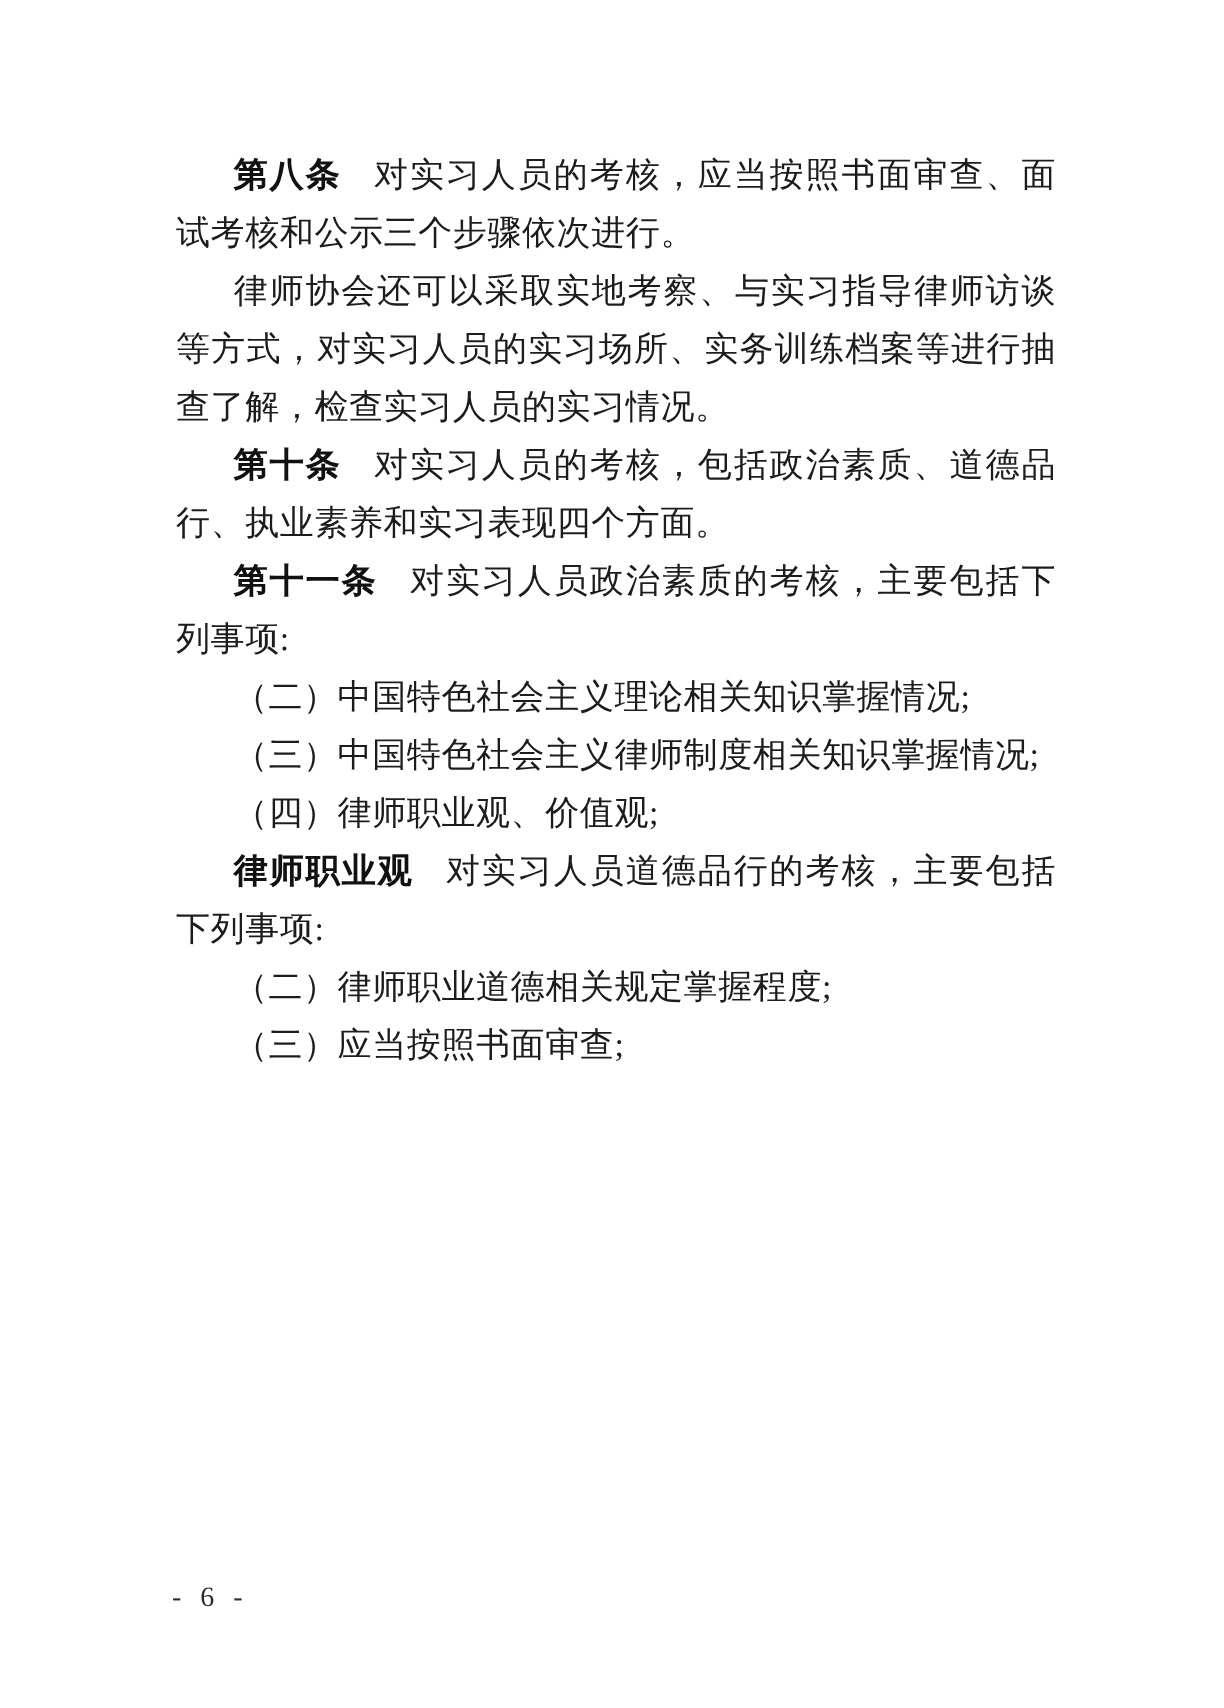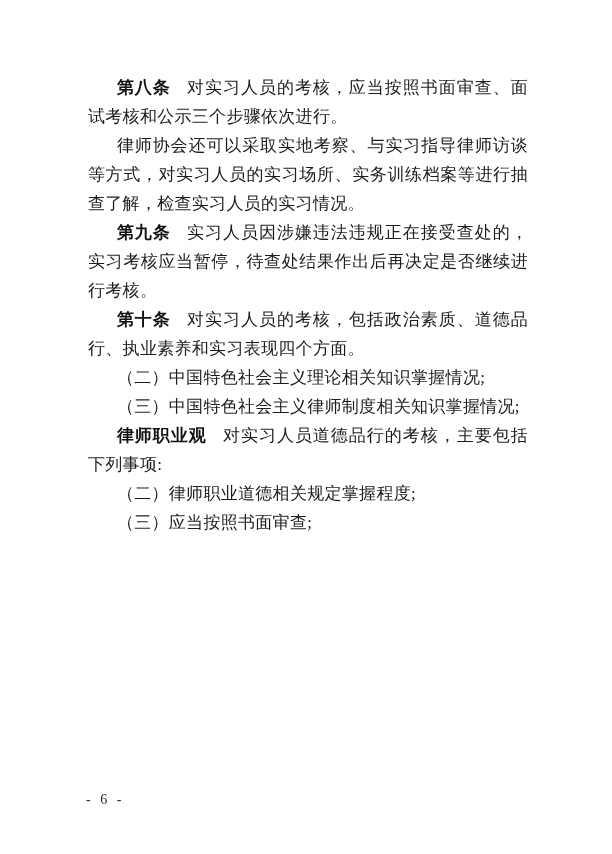--- a/index.html
+++ b/index.html
@@ -52,30 +52,31 @@
 </head>
 <body>
 
 <div class="page">
   <div class="content">
 
     <p class="para"><span class="lead">第八条</span><span>对实习人员的考核，应当按照书面审查、面试考核和公示三个步骤依次进行。</span></p>
 
     <p class="para"><span>律师协会还可以采取实地考察、与实习指导律师访谈等方式，对实习人员的实习场所、实务训练档案等进行抽查了解，检查实习人员的实习情况。</span></p>
 
-    <p class="para"><span class="lead">第九条</span><span>实习人员因涉嫌违法违规正在接受查处的，实习考核应当暂停，待查处结果作出后再决定是否继续进行考核。</span></p>
 
     <p class="para"><span class="lead">第十条</span><span>对实习人员的考核，包括政治素质、道德品行、执业素养和实习表现四个方面。</span></p>
 
+    <p class="para"><span class="lead">第十一条</span><span>对实习人员政治素质的考核，主要包括下列事项:</span></p>
 
 
     <p class="para"><span>（二）中国特色社会主义理论相关知识掌握情况;</span></p>
 
     <p class="para"><span>（三）中国特色社会主义律师制度相关知识掌握情况;</span></p>
 
+    <p class="para"><span>（四）律师职业观、价值观;</span></p>
 
 
     <p class="para"><span class="lead">律师职业观</span><span>对实习人员道德品行的考核，主要包括下列事项:</span></p>
 
 
     <p class="para"><span>（二）律师职业道德相关规定掌握程度;</span></p>
 
     <p class="para"><span>（三）应当按照书面审查;</span></p>
 
   </div>

